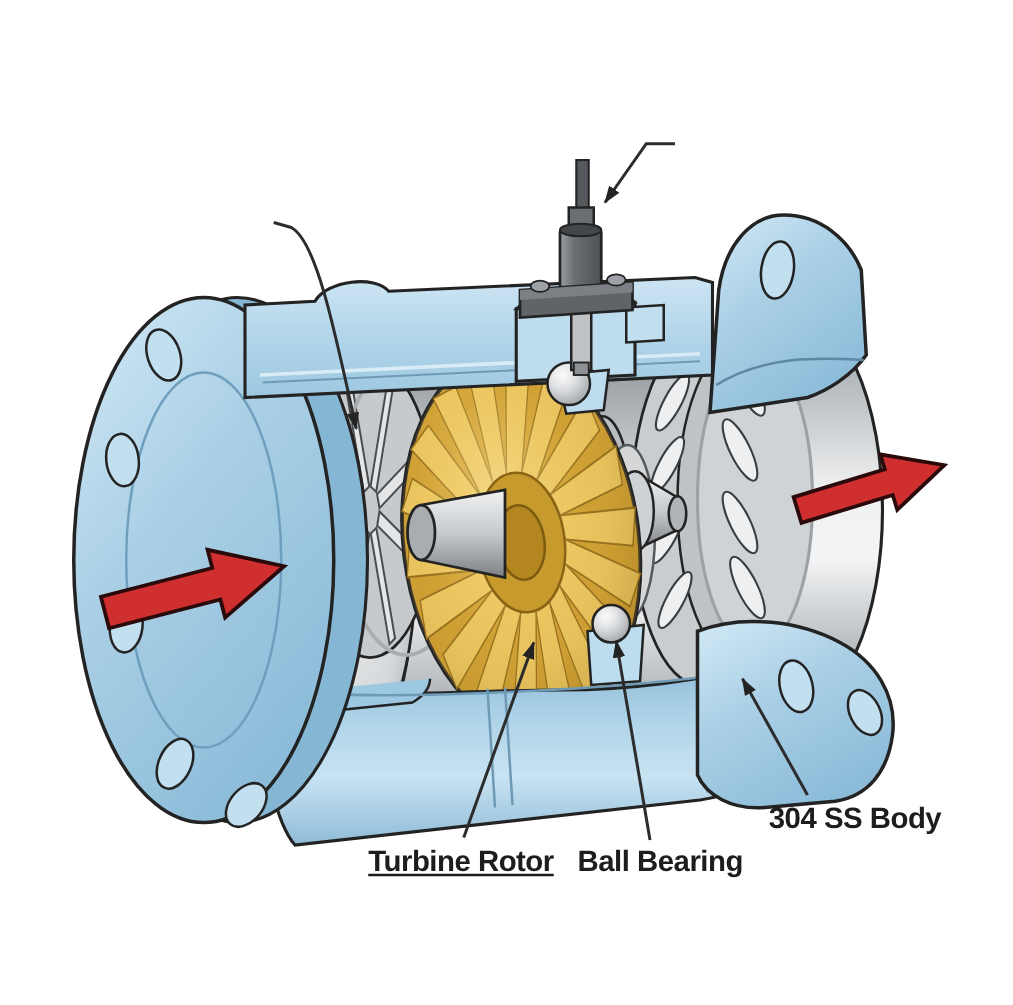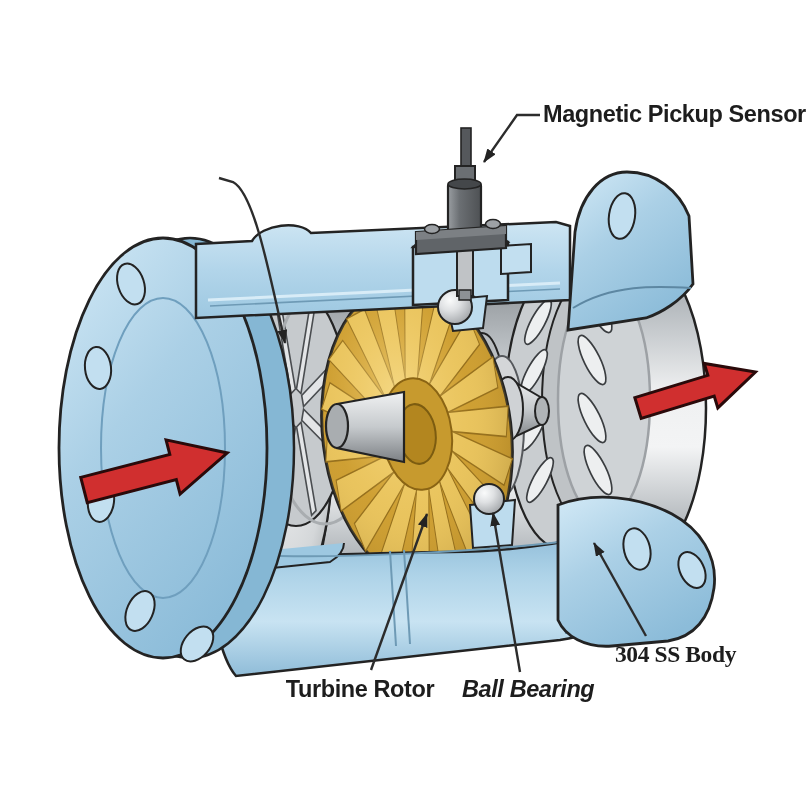--- a/index.html
+++ b/index.html
@@ -5,21 +5,21 @@
   html,body{margin:0;padding:0;background:#ffffff;}
   .stage{
     position:relative; width:810px; height:804px; background:#ffffff;
     overflow:hidden; font-family:"Liberation Sans", sans-serif;
   }
   .stage svg{position:absolute;left:0;top:0;}
   .label{
     position:absolute; color:#1d1d1d; font-size:23.5px; font-weight:700;
     letter-spacing:-0.4px; white-space:nowrap; line-height:1.16;
   }
-  .label.center{text-align:center; white-space:normal;}
+  .label.center{text-align:right; white-space:normal;text-decoration:underline;}
 </style>
 </head>
 <body>
 
 <div class="stage">
 
 <svg width="810" height="804" viewBox="0 0 810 804">
   <defs>
     <linearGradient id="flangeFace" x1="0" y1="0" x2="0.6" y2="1">
       <stop offset="0" stop-color="#d2e9f6"></stop>
@@ -239,23 +239,22 @@
   <g fill="none" stroke="#2c2c2c" stroke-width="2.4">
     <path d="M219,178 L233,182 C252,192 266,255 285,343" marker-end="url(#lead)"></path>
     <path d="M540,115 L517,115 L484,162" marker-end="url(#lead)"></path>
     <path d="M371,670 L427,514" marker-end="url(#lead)"></path>
     <path d="M520,672 L493,513" marker-end="url(#lead)"></path>
     <path d="M646,636 L594,543" marker-end="url(#lead)"></path>
   </g>
 </svg>
 
 
-<div class="label" style="left:543px; top:101px;">Magnetic Pickup Sensor</div>
 
 <div class="label center" style="left:277px; top:676px; width:166px;">
   <span>Turbine Rotor</span><br>
 </div>
 
-<div class="label" style="left:462px; top:676px;font-style:italic;">Ball Bearing</div>
-
-<div class="label" style="left:615px; top:641px;font-family:Liberation Serif, serif;">304 SS Body</div>
+<div class="label" style="left:462px; top:676px;">Ball Bearing</div>
+
+<div class="label" style="left:615px; top:641px;">304 SS Body</div>
 
 </div>
 
 </body></html>

